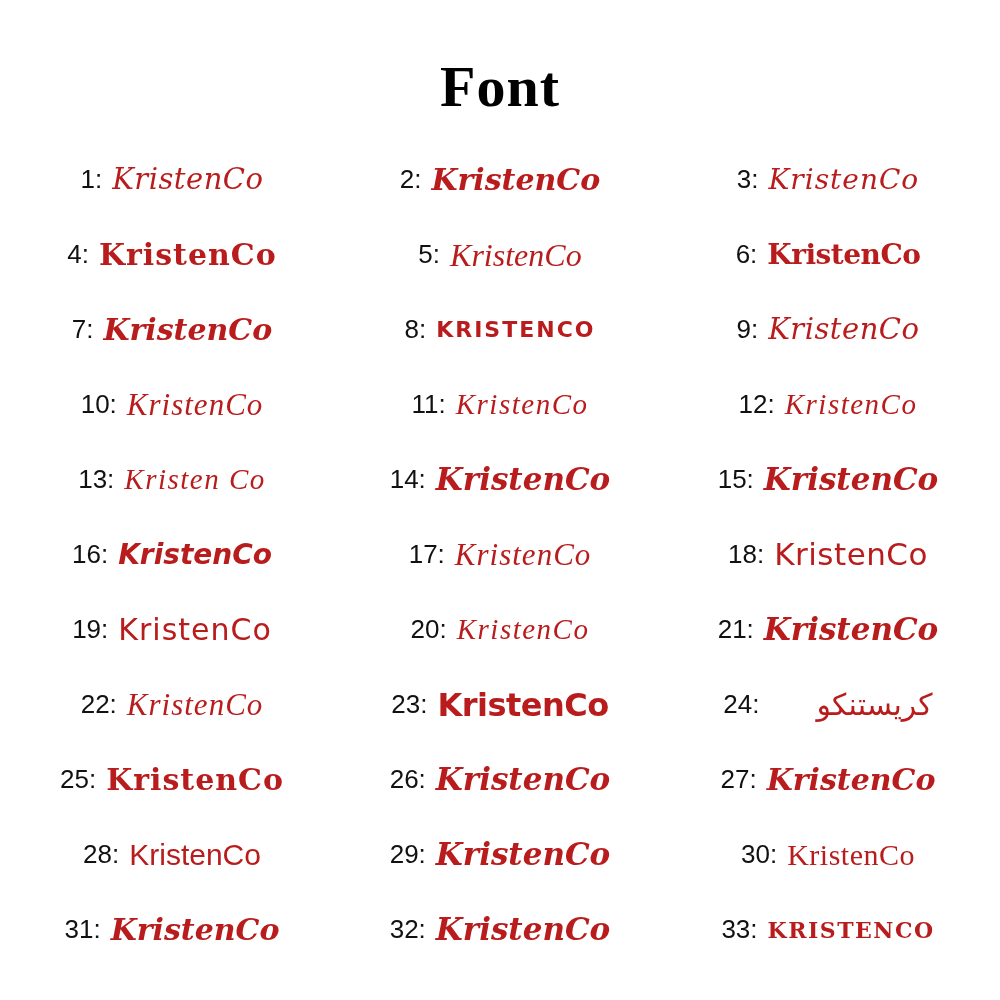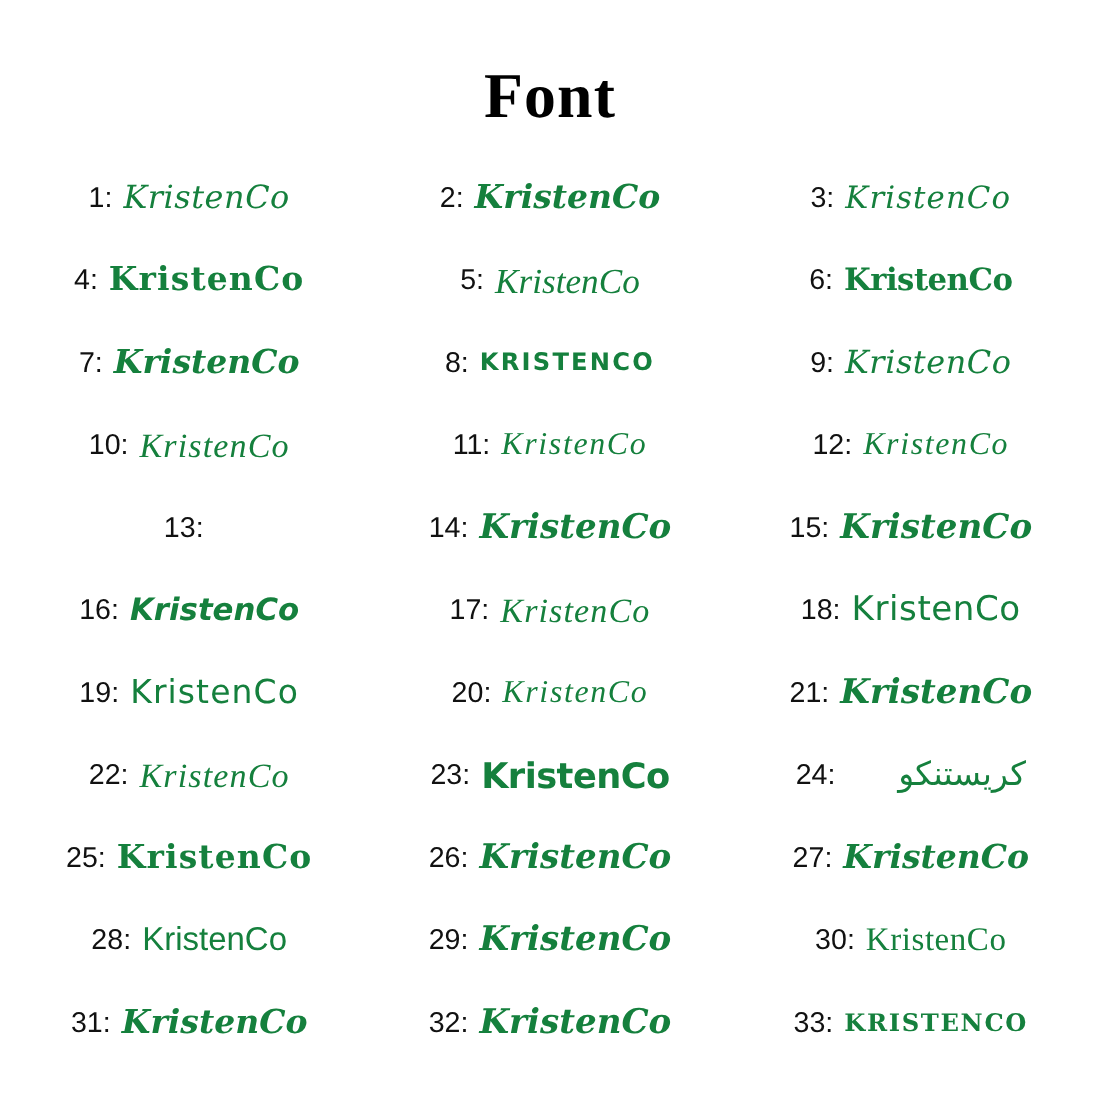--- a/index.html
+++ b/index.html
@@ -49,21 +49,21 @@
   }
   .num {
     font-family: "Liberation Sans", sans-serif;
     font-size: 26px;
     color: #111;
     margin-right: 10px;
     flex: 0 0 auto;
   }
   .sample {
     flex: 0 0 auto;
-    color: #15803d;
+    color: #b91c1c;
     line-height: 1;
     text-align: right;
   }
   .s-script-bold {
     font-family: "DejaVu Serif", serif;
     font-style: italic;
     font-weight: bold;
     font-size: 30px;
   }
   .s-script-heart {
@@ -218,20 +218,21 @@
       <div class="cell">
         <span class="num">11:</span>
         <span class="sample s-light-script">KristenCo</span>
       </div>
       <div class="cell">
         <span class="num">12:</span>
         <span class="sample s-light-script">KristenCo</span>
       </div>
       <div class="cell">
         <span class="num">13:</span>
+        <span class="sample s-light-script">Kristen Co</span>
       </div>
       <div class="cell">
         <span class="num">14:</span>
         <span class="sample s-heavy-script">KristenCo</span>
       </div>
       <div class="cell">
         <span class="num">15:</span>
         <span class="sample s-heavy-script">KristenCo</span>
       </div>
       <div class="cell">

